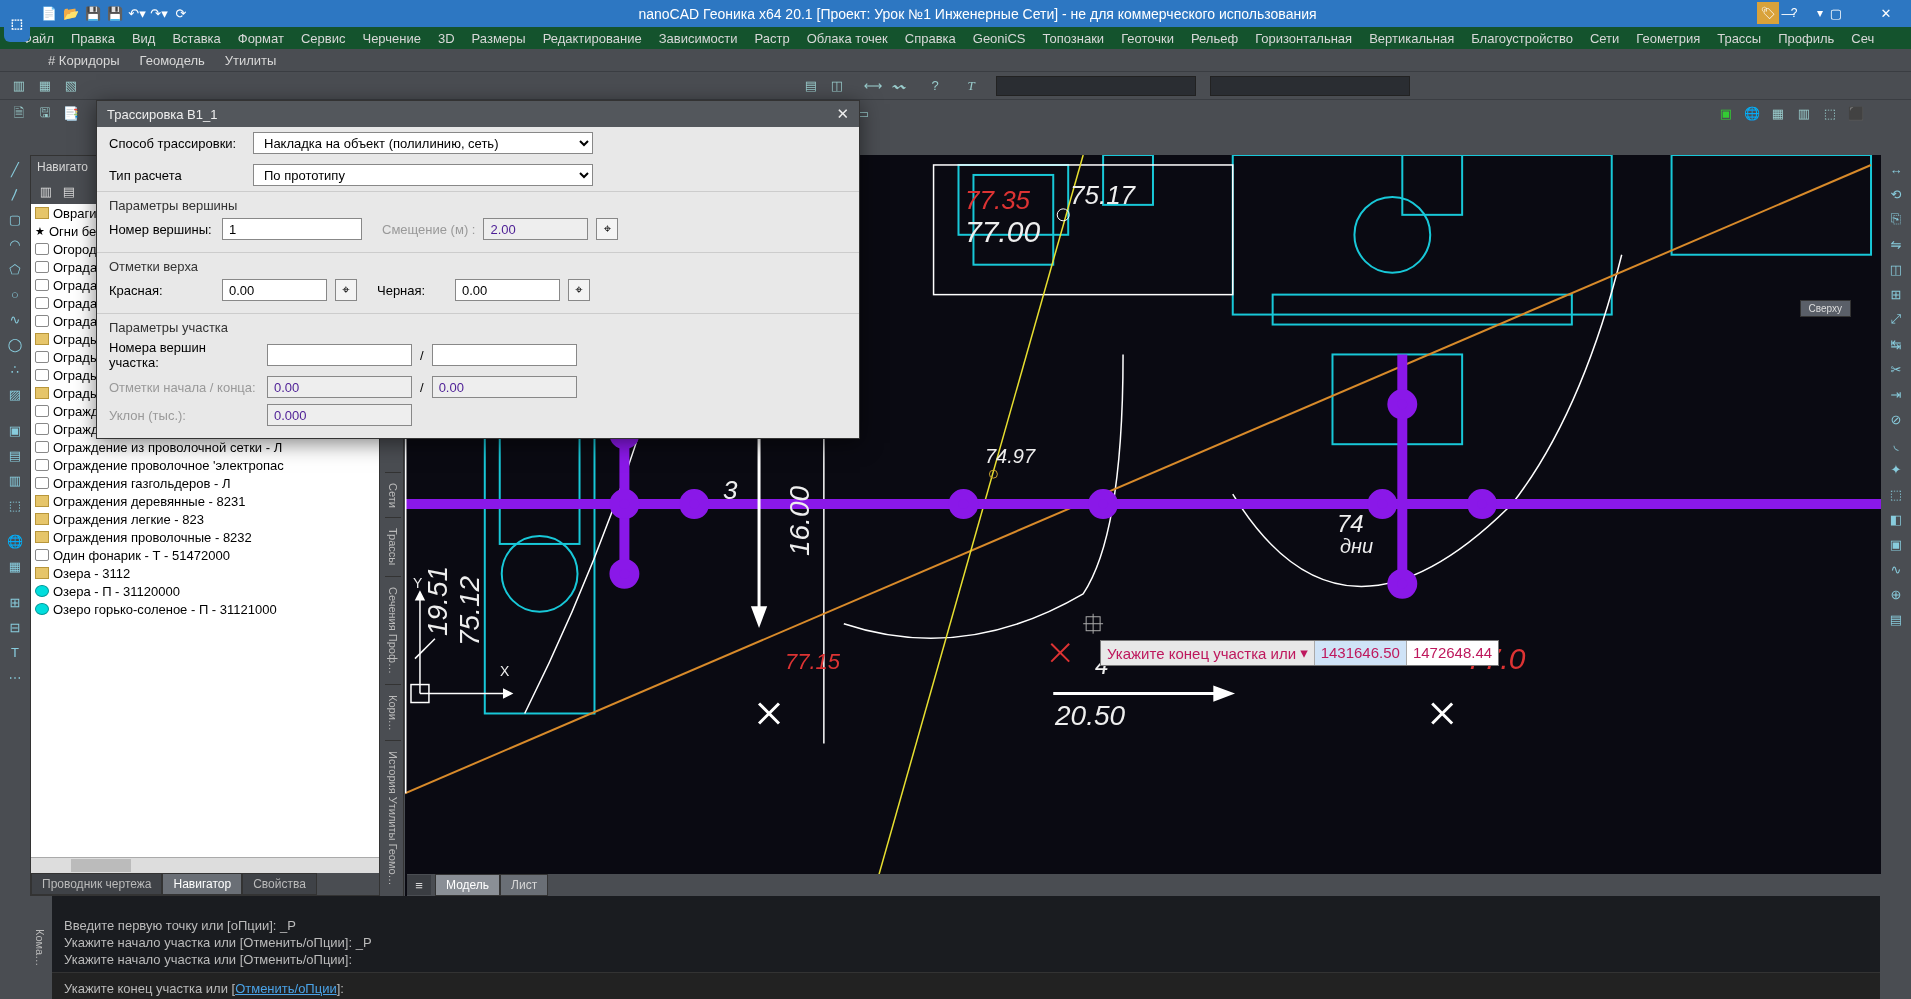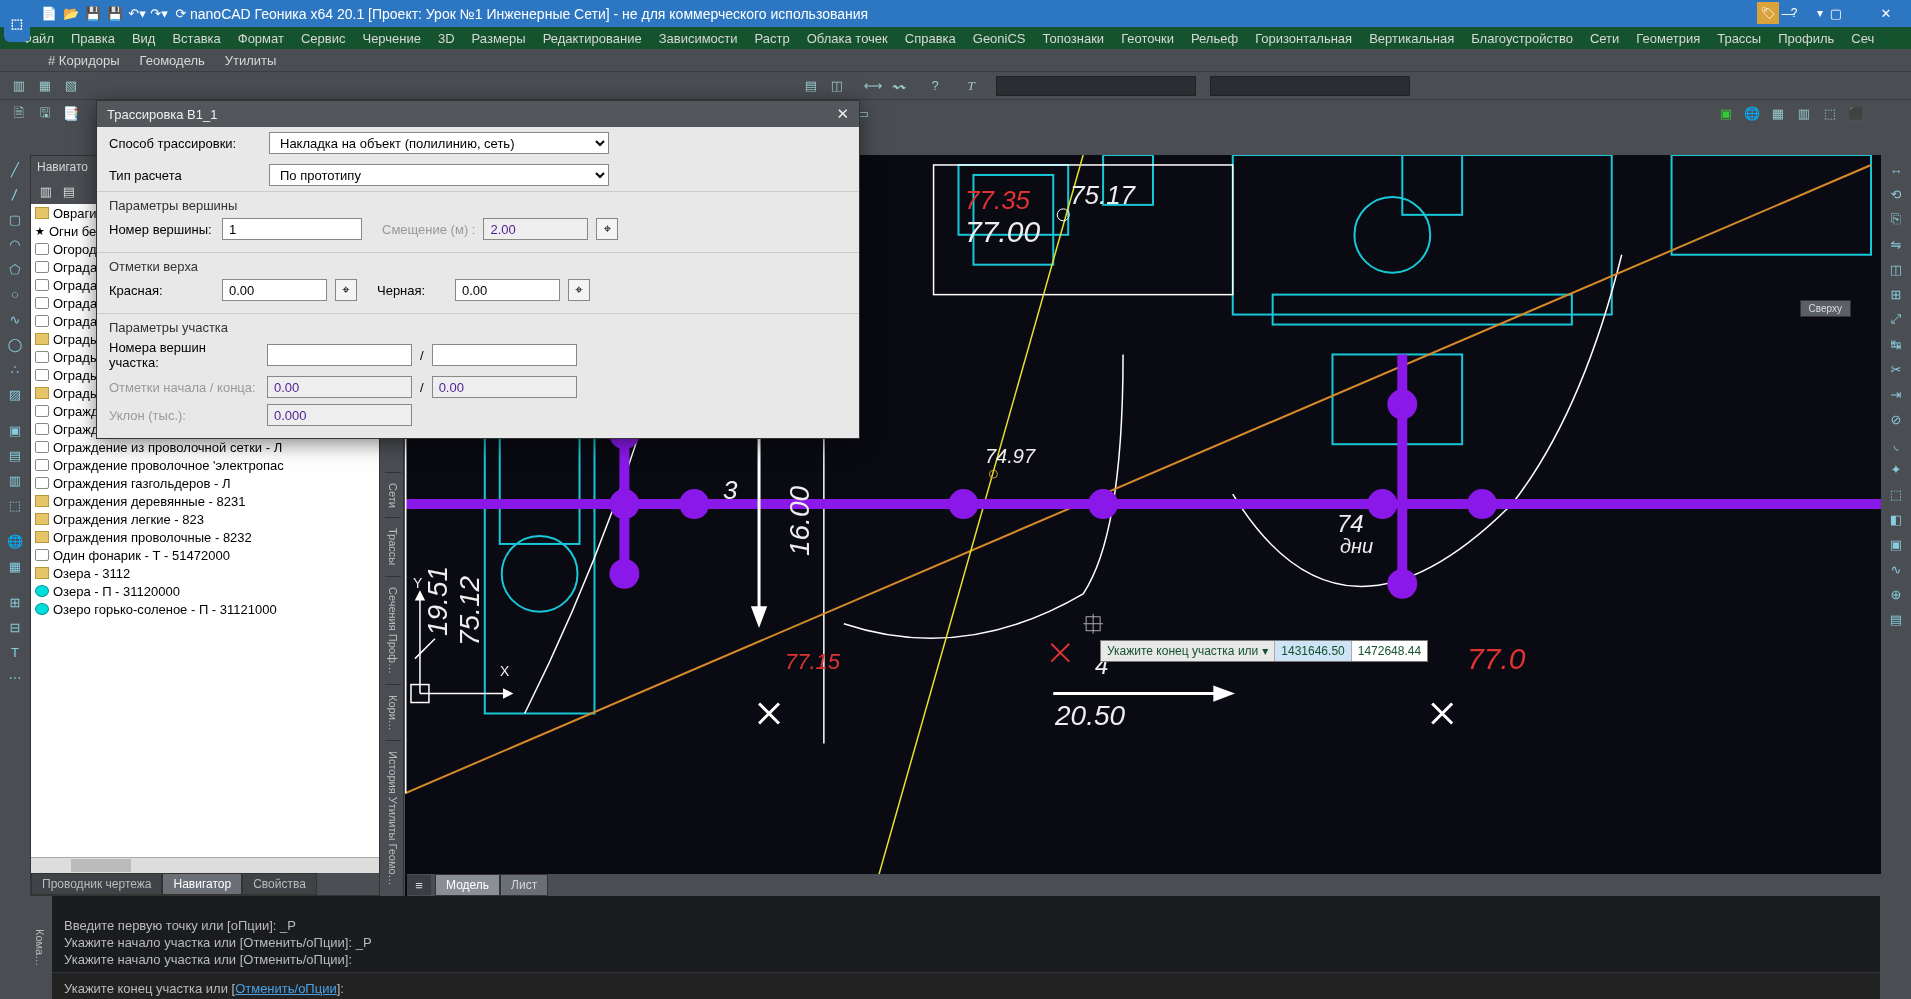--- a/index.html
+++ b/index.html
@@ -1,21 +1,21 @@
 <!DOCTYPE html>
 <html><head>
 <meta charset="utf-8">
 <style>
 *{box-sizing:border-box;margin:0;padding:0;font-family:"Segoe UI",Tahoma,sans-serif;user-select:none}
 body{width:1911px;height:999px;background:#4a4d52;overflow:hidden;position:relative;font-size:13px;color:#d8d8d8}
 
 .titlebar{height:27px;background:#2d77c2;display:flex;align-items:center;color:#fff}
 .titlebar .qat{display:flex;gap:4px;padding-left:40px;align-items:center}
 .titlebar .qat span{width:18px;height:18px;display:inline-flex;align-items:center;justify-content:center}
-.titlebar .title{flex:1;font-size:14px}
+.titlebar .title{flex:1;text-align:center;font-size:14px}
 .titlebar .winctl{display:flex;gap:2px}
 .titlebar .winctl div{width:46px;height:27px;display:flex;align-items:center;justify-content:center}
 .titlebar .winctl div:last-child{width:50px}
 .logo{position:absolute;left:4px;top:4px;width:26px;height:38px;background:#2d77c2;border-radius:0 0 6px 6px;display:flex;align-items:center;justify-content:center;color:#fff;font-weight:bold}
 
 .menubar{height:22px;background:#14532d;display:flex;align-items:center;padding-left:16px;gap:5px}
 .menubar span{padding:2px 6px;font-size:13px;color:#d8d8d8;white-space:nowrap}
 .menubar2{height:22px;background:#4a4d52;display:flex;align-items:center;padding-left:42px;gap:8px}
 .menubar2 span{padding:2px 6px;font-size:13px;color:#d8d8d8}
 
@@ -48,21 +48,21 @@
 .bottomtabs{height:22px;background:#4a4d52;display:flex;align-items:center}
 .bottomtabs span{padding:3px 10px;font-size:12px;color:#bbb;border:1px solid #333;background:#3f4247}
 .bottomtabs span.act{background:#6a6f76;color:#fff}
 
 .darea{flex:1;background:#0a0a12;position:relative;overflow:hidden}
 .svgd{position:absolute;inset:0}
 .dtxt{position:absolute;font-family:"Arial Narrow",sans-serif;font-style:italic;white-space:nowrap}
 .annred{color:#d33}
 .annwhite{color:#eee}
 .cviewlbl{position:absolute;right:30px;top:145px;background:#5a5f68;color:#ddd;font-size:10px;padding:2px 8px;border:1px solid #333}
-.coordtip{position:absolute;background:#fff;color:#14532d;font-size:12px;display:flex;border:1px solid #777}
+.coordtip{position:absolute;background:#fff;color:#be185d;font-size:15px;display:flex;border:1px solid #777}
 .coordtip .pr{padding:3px 6px;background:#e8e8e8;border-right:1px solid #aaa;display:flex;align-items:center;gap:4px}
 .coordtip .v1{padding:3px 6px;background:#cfe3f7;border-right:1px solid #aaa}
 .coordtip .v2{padding:3px 6px}
 
 .sidetabs{position:absolute;left:382px;top:155px;width:22px;bottom:103px;background:#4a4d52;display:flex;flex-direction:column-reverse;align-items:center;gap:0;border-right:1px solid #333}
 .sidetabs .vt{writing-mode:vertical-rl;padding:10px 2px;font-size:11px;color:#bbb;border-top:1px solid #333}
 
 .mstabs{position:absolute;left:407px;right:30px;height:22px;bottom:103px;background:#4a4d52;display:flex;align-items:center}
 .mstabs .mb{width:24px;height:20px;background:#3a3d42;margin-right:4px;display:flex;align-items:center;justify-content:center}
 .mstabs span.tab{padding:3px 10px;font-size:12px;background:#6a6f76;border:1px solid #333}
@@ -70,21 +70,21 @@
 
 .cmdzone{position:absolute;left:30px;right:31px;bottom:0;height:103px;background:#1a1c20;color:#bbb;font-family:Consolas,monospace;font-size:13px}
 .cmdzone .hist{padding:4px 12px;line-height:17px}
 .cmdzone .cur{padding:8px 12px;border-top:1px solid #333;background:#222}
 .cmdzone .lnk{color:#4aa3e8;text-decoration:underline}
 .cmdlbl{position:absolute;left:30px;bottom:0;width:20px;height:103px;background:#4a4d52;writing-mode:vertical-rl;font-size:11px;display:flex;align-items:center;justify-content:center;color:#bbb}
 
 .dialog{position:absolute;left:96px;top:100px;width:764px;background:#e8e8e8;border:1px solid #333;box-shadow:0 4px 20px rgba(0,0,0,.5);color:#000;font-size:13px}
 .dialog .dtitle{height:26px;background:#53575c;color:#eee;display:flex;align-items:center;padding:0 10px;font-size:13px}
 .dialog .dtitle .x{margin-left:auto;cursor:pointer;font-size:15px}
-.dialog .drow{display:flex;align-items:center;padding:5px 12px;gap:20px}
+.dialog .drow{display:flex;align-items:center;padding:5px 12px;gap:4px}
 .dialog label{font-size:13px;color:#000}
 .dialog select,.dialog input[type=text]{border:1px solid #888;background:#fff;height:22px;padding:0 6px;font-size:13px}
 .dialog select{width:340px}
 .dialog .grp{border-top:1px solid #ccc;padding:6px 12px}
 .dialog .grptitle{font-size:13px;color:#333;margin-bottom:5px}
 .dialog .inl{display:flex;align-items:center;gap:8px;margin-bottom:6px}
 .dialog .pick{width:22px;height:22px;border:1px solid #888;background:#f4f4f4;display:flex;align-items:center;justify-content:center}
 .dialog .dis{color:#999}
 .dialog input.dis{background:#eee;color:#4c1d95}
 .arrowmark{fill:#fff}

